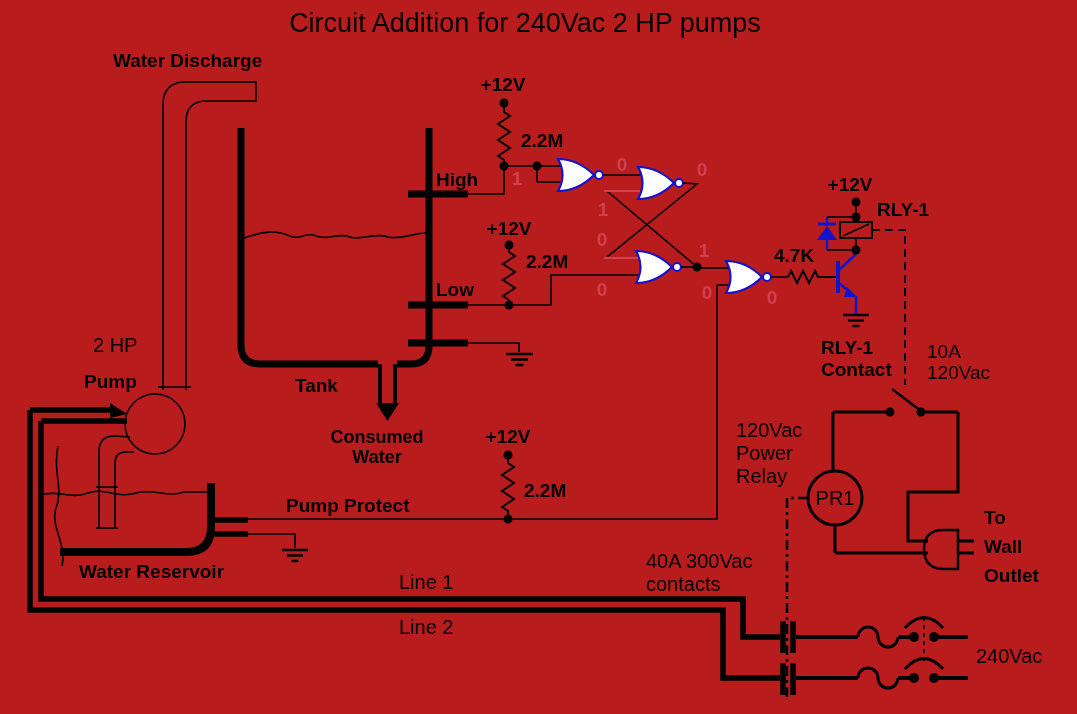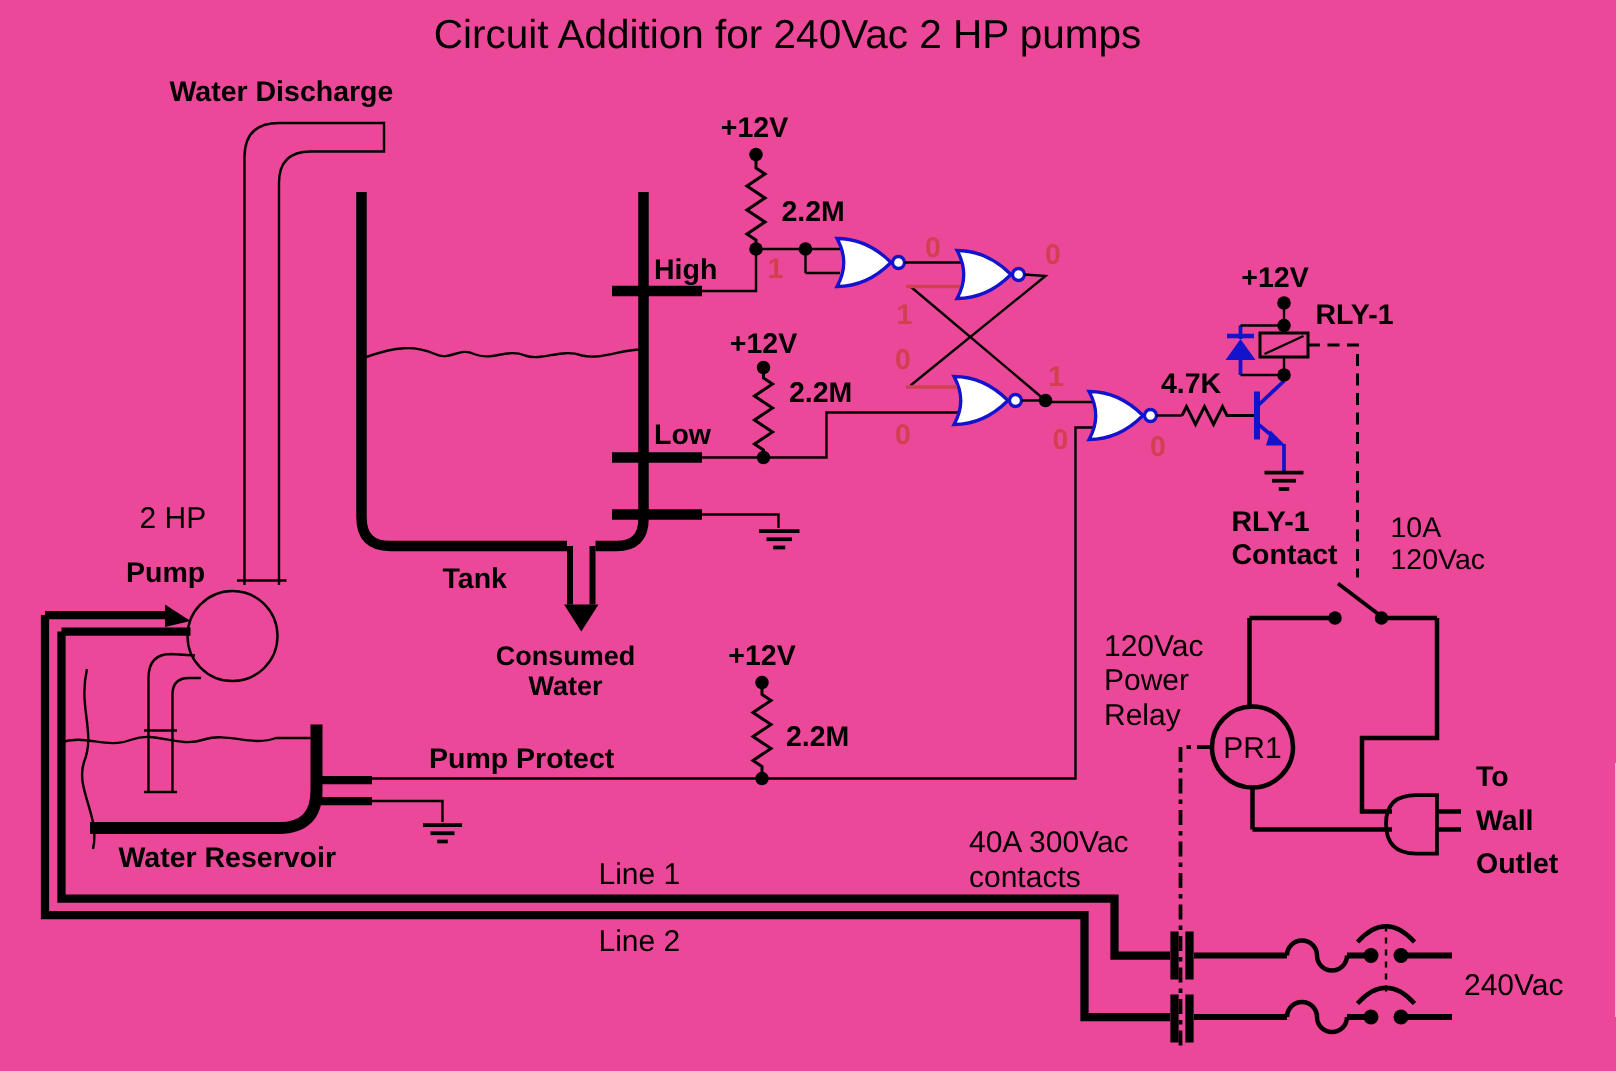--- a/index.html
+++ b/index.html
@@ -1,16 +1,16 @@
 <!DOCTYPE html>
 <html><head>
 <meta charset="utf-8">
 <style>
   html,body{margin:0;padding:0;background:#ffffff;}
-  #stage{position:relative;width:1077px;height:714px;background:#ec4899;overflow:hidden;}
+  #stage{position:relative;width:1077px;height:714px;background:#b91c1c;overflow:hidden;}
   svg{position:absolute;left:0;top:0;}
   text{font-family:"Liberation Sans",sans-serif;fill:#000;}
   .title{font-size:27px;}
   .bold{font-size:19px;font-weight:bold;}
   .bold18{font-size:18px;font-weight:bold;}
   .reg{font-size:20px;}
   .reg19{font-size:19px;}
   .red{fill:#D04050;font-size:19px;font-weight:bold;}
   .w16{stroke:#000;stroke-width:1.6;fill:none;}
   .w2{stroke:#000;stroke-width:2;fill:none;}

